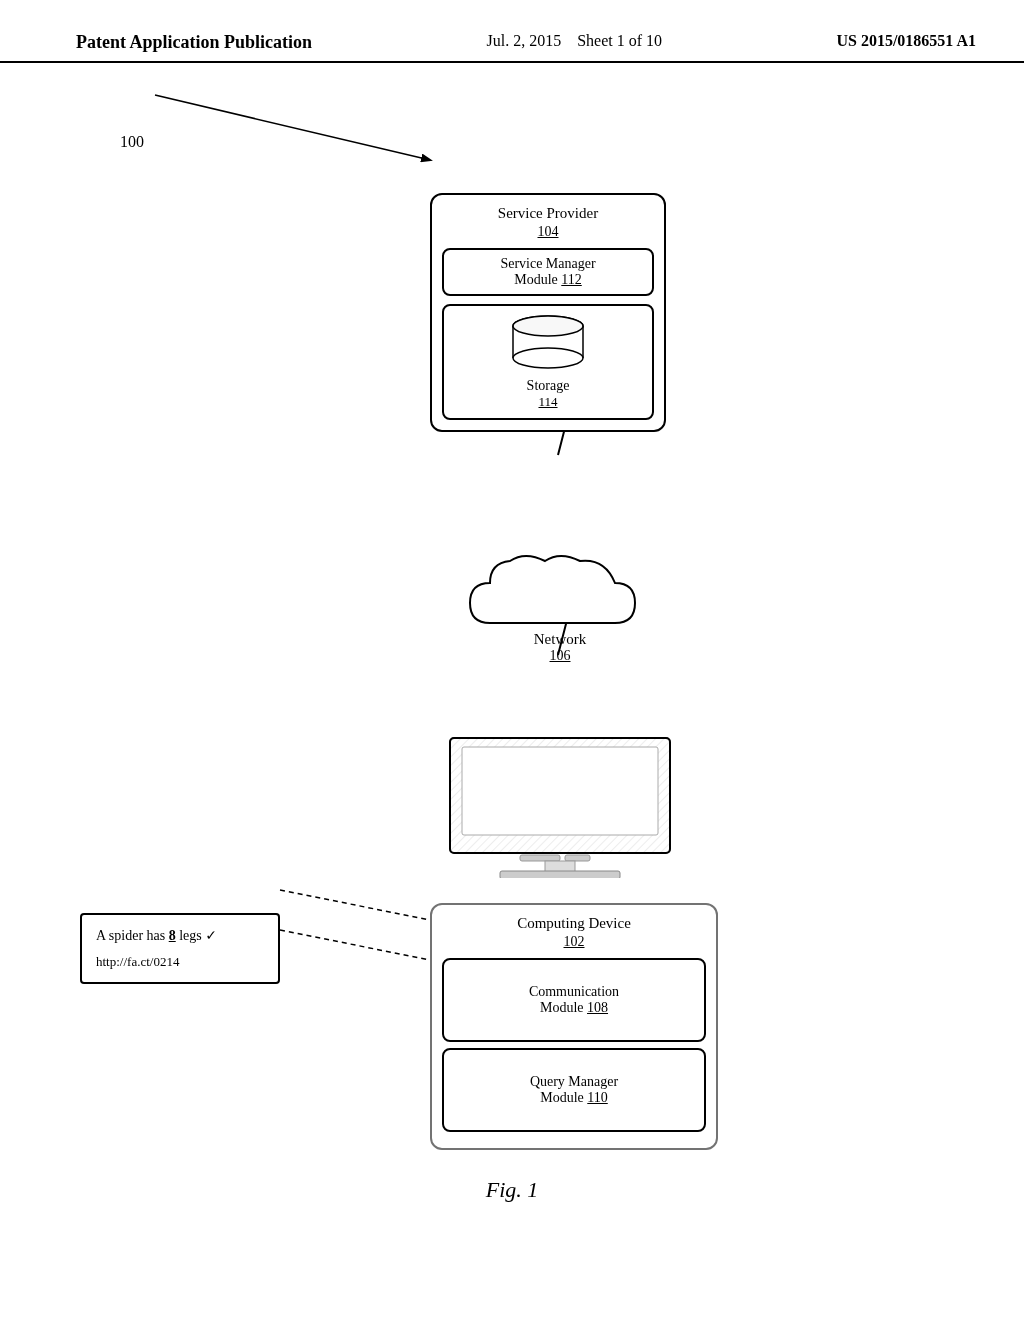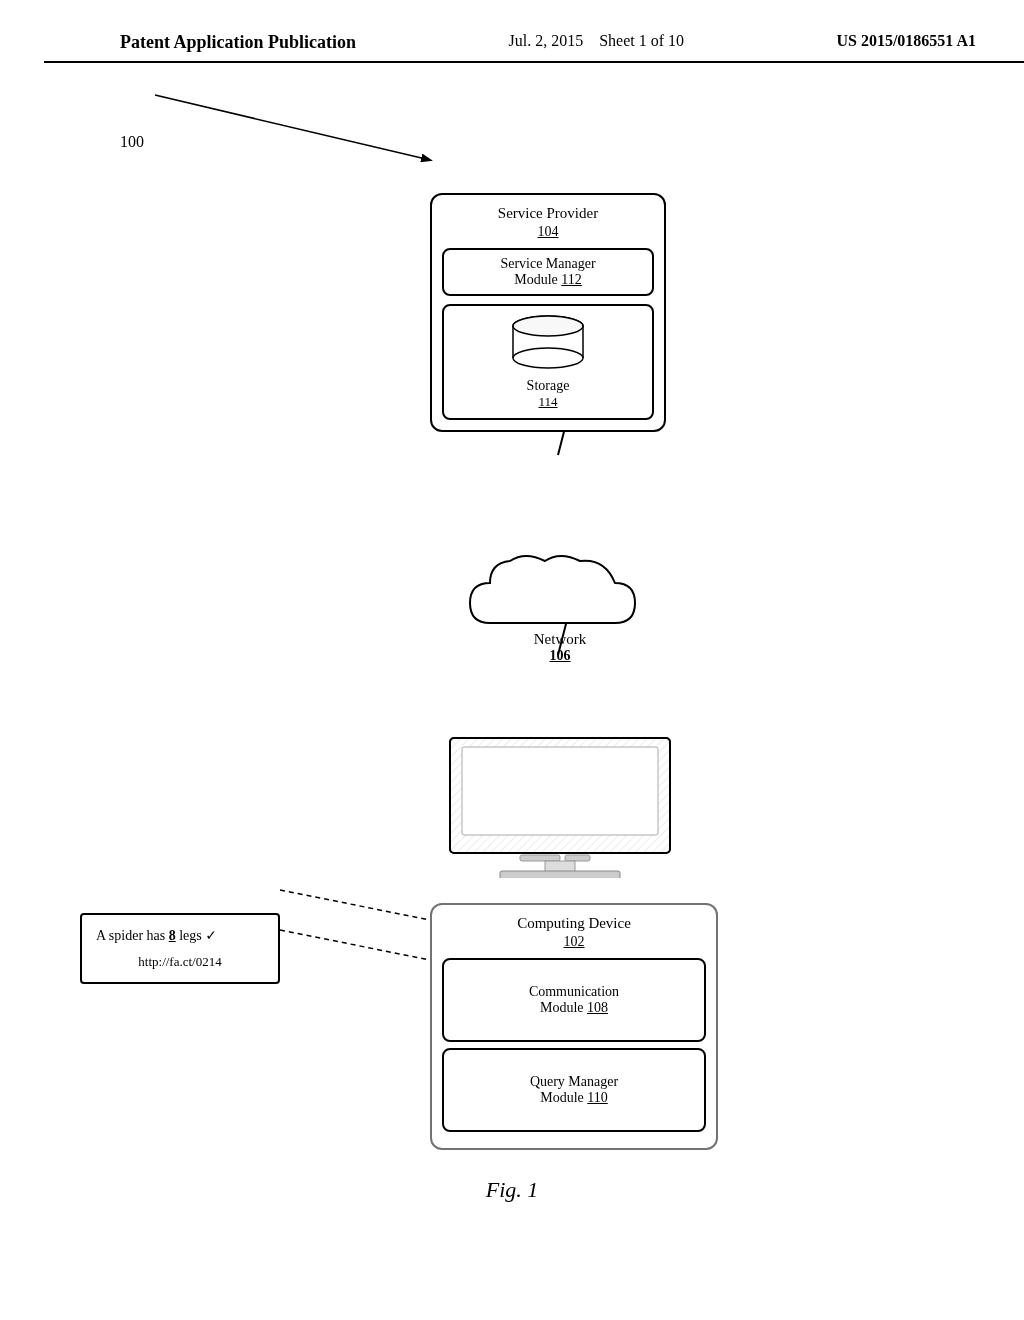--- a/index.html
+++ b/index.html
@@ -13,21 +13,20 @@
     }
 
     
     .header {
       display: flex;
       justify-content: space-between;
       align-items: flex-start;
       padding: 32px 48px 0 76px;
       border-bottom: 2px solid #000;
       padding-bottom: 8px;
-      margin-left: 44px;
     }
     .header-left {
       font-size: 18px;
       font-weight: bold;
     }
     .header-center {
       font-size: 16px;
       text-align: center;
     }
     .header-right {
@@ -120,21 +119,20 @@
       width: 220px;
       text-align: center;
     }
     .cloud-label {
       font-size: 15px;
       margin-top: 4px;
     }
     .cloud-ref {
       font-size: 14px;
       text-decoration: underline;
-      font-weight: bold;
     }
 
     
     .computer-area {
       position: absolute;
       top: 660px;
       left: 440px;
       width: 240px;
       text-align: center;
     }
@@ -187,21 +185,20 @@
     .fact-text {
       font-size: 14px;
       margin-bottom: 10px;
     }
     .fact-text u {
       font-weight: bold;
     }
     .fact-url {
       font-size: 13px;
       color: #000;
-      text-align: center;
     }
 
     
     .fig-label {
       position: absolute;
       bottom: 70px;
       left: 50%;
       transform: translateX(-50%);
       font-size: 22px;
       font-style: italic;

